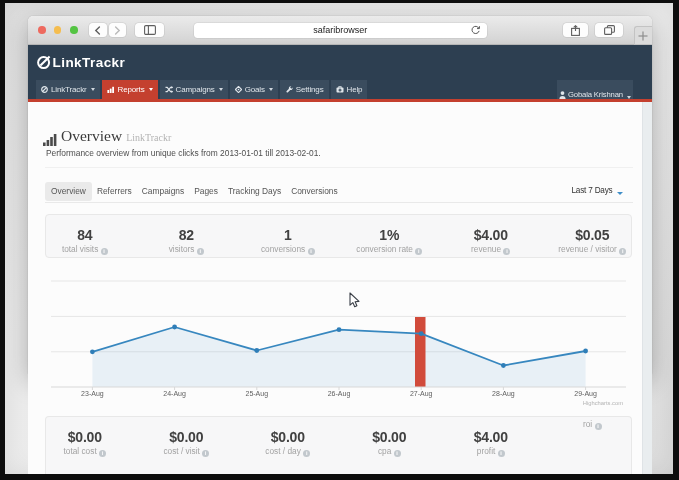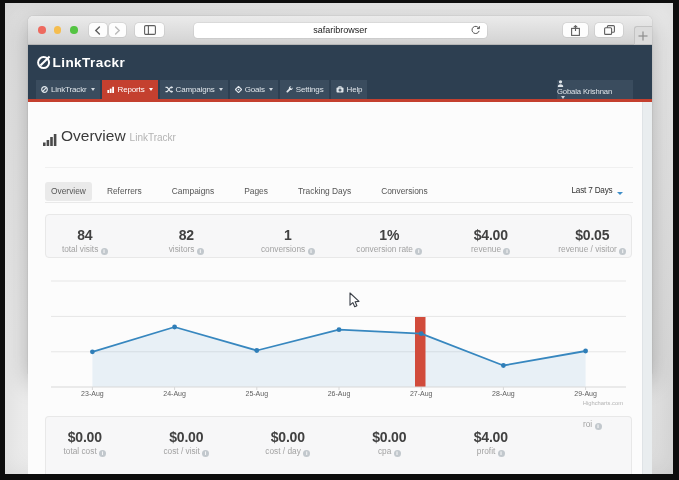--- a/index.html
+++ b/index.html
@@ -41,34 +41,34 @@
   .logotext { color:#fff; font-size:13.5px; font-weight:bold; letter-spacing:0.45px; }
   .nav { position:absolute; left:8px; top:35px; height:19px; display:flex; }
   .nitem { height:19px; background:#3a4c5e; margin-right:2px; display:flex; align-items:center;
      padding:0 5px; color:#dfe5ea; font-size:8px; letter-spacing:-0.15px; white-space:nowrap; }
   .nitem svg { margin-right:3px; }
   .nitem.red { background:#c4402f; color:#fff; }
   .caret { width:0; height:0; border-left:2.8px solid transparent; border-right:2.8px solid transparent;
      border-top:3.2px solid #cfd6dd; margin-left:4px; }
   .nitem.red .caret { border-top-color:#fff; }
   .user { position:absolute; right:19px; top:35px; height:19px; width:76px; background:#3a4c5e;
-     display:flex; align-items:flex-start; justify-content:center; white-space:nowrap; color:#dfe5ea;
-     font-size:7.7px; letter-spacing:-0.15px;flex-direction:column; }
+     display:flex; align-items:flex-end; justify-content:center; white-space:nowrap; color:#dfe5ea;
+     font-size:7.7px; letter-spacing:-0.15px; }
   .redline { position:absolute; left:0; top:83px; width:624px; height:3.4px; background:#c4402f; }
   
   .content { position:absolute; left:0; top:86.4px; width:624px; height:371.6px; background:#fcfcfc; }
   .scrolltrack { position:absolute; left:613.5px; top:0; width:10px; height:371.6px;
      background:#e9edef; border-left:1px solid #dfe3e6; }
   .hicon { position:absolute; left:15px; top:30.3px; }
-  .htitle { position:absolute; left:33px; top:24.3px; font-size:15.5px; color:#3b3b3b; }
+  .htitle { position:absolute; left:33px; top:24.3px; font-size:15.5px; color:#3b3b3b;font-family:Liberation Serif, serif; }
   .htitle .sub { font-size:10px; color:#b3b3b3; margin-left:4px; }
   .hdesc { position:absolute; left:18px; top:45.8px; font-size:8.4px; color:#4e4e4e; }
   
   .tabs { position:absolute; left:17px; top:79.6px; height:19px; display:flex; align-items:center; }
-  .tab { font-size:8.4px; color:#555; padding:0 15px; height:19px; display:flex; align-items:center; }
+  .tab { font-size:8.4px; color:#555; padding:0 5px; height:19px; display:flex; align-items:center; }
   .tab.active { background:#eaeaea; border-radius:3px; padding:0 6px; }
   .tabline { position:absolute; left:17px; top:100.1px; width:588px; height:1px; background:#e9e9e9; }
   .divline { position:absolute; left:17px; top:65.1px; width:588px; height:1px; background:#f0f0f0; }
   .last7 { position:absolute; right:29.5px; top:83.6px; font-size:8.2px; letter-spacing:-0.2px; color:#333; display:flex; align-items:flex-end; }
   .last7 .caret2 { width:0; height:0; border-left:3px solid transparent; border-right:3px solid transparent;
      border-top:3.6px solid #3f8ec8; margin-left:4px; }
   
   .panel { position:absolute; left:17px; width:587px; background:#f7f7f8;
      border:1px solid #e8e8e8; border-radius:4px; display:flex;gap:24px; }
   .p1 { top:111.6px; height:44.5px; }
@@ -176,20 +176,21 @@
   </div>
   <div class="redline"></div>
   <div class="content">
     <svg class="hicon" width="14" height="13" viewBox="0 0 14 13">
           <rect x="0" y="9.5" width="2.6" height="3.5" fill="#4a4a4a"></rect>
           <rect x="3.6" y="7" width="2.6" height="6" fill="#4a4a4a"></rect>
           <rect x="7.2" y="4" width="2.6" height="9" fill="#4a4a4a"></rect>
           <rect x="10.8" y="1" width="2.6" height="12" fill="#4a4a4a"></rect>
         </svg>
     <div class="htitle">Overview<span class="sub">LinkTrackr</span></div>
+    <div class="hdesc">Performance overview from unique clicks from 2013-01-01 till 2013-02-01.</div>
     <div class="tabs">
       <div class="tab active">Overview</div>
       <div class="tab">Referrers</div>
       <div class="tab">Campaigns</div>
       <div class="tab">Pages</div>
       <div class="tab">Tracking Days</div>
       <div class="tab">Conversions</div>
     </div>
     <div class="tabline"></div>
     <div class="divline"></div>

